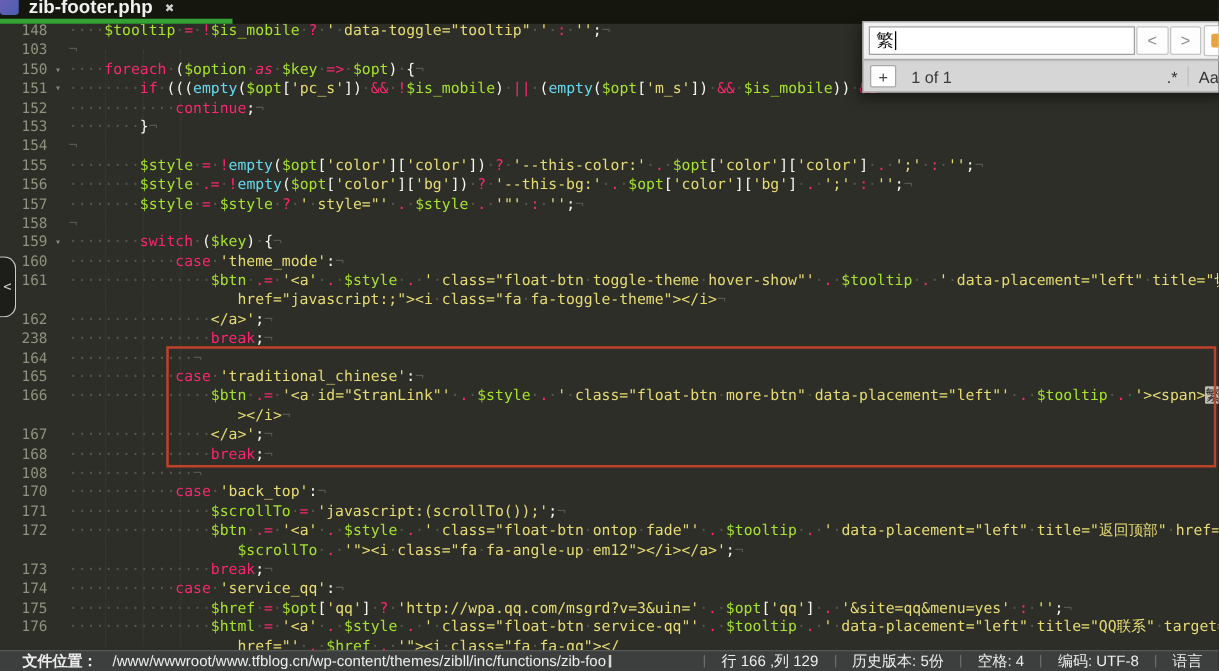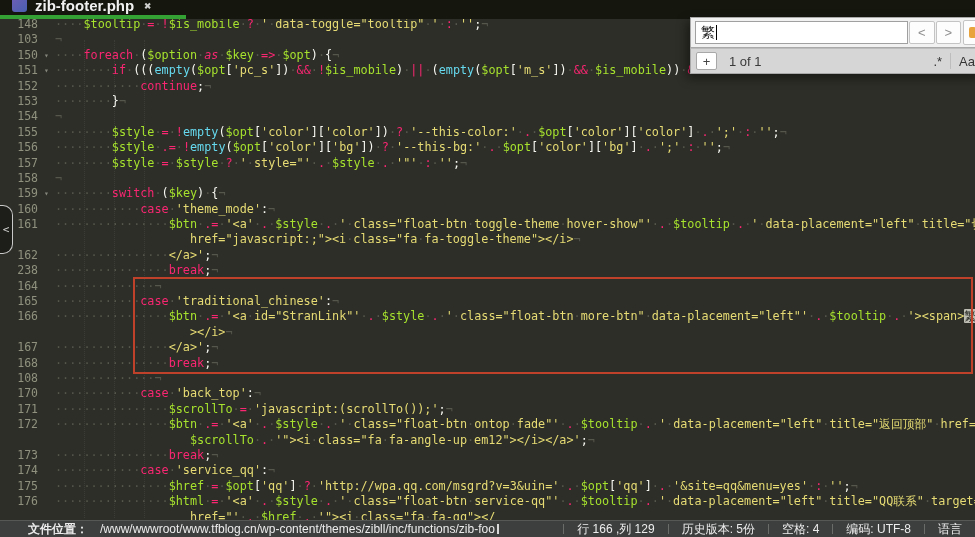--- a/index.html
+++ b/index.html
@@ -30,21 +30,21 @@
   .red-box{position:absolute;left:133px;top:277px;width:836px;height:93px;border:2px solid #c0412a;z-index:4;pointer-events:none;}
 
   
   .frag{position:absolute;left:748px;top:73px;width:110px;height:6px;overflow:hidden;z-index:1;font-size:11.8px;}
   .frag-inner{display:block;margin-top:-9px;white-space:pre;}
   .frag-inner .fa1{color:#e6db74;margin-right:18px;}
   .frag-inner .fa2{color:#f8f8f2;letter-spacing:6px;}
 
   
   .tabbar{position:absolute;top:0;left:0;right:0;height:19px;background:#15170f;z-index:6;}
-  .tab{position:absolute;left:0;top:0;width:186px;height:19px;display:flex;align-items:flex-start;padding-left:12px;box-sizing:border-box;cursor:default;}
+  .tab{position:absolute;left:0;top:0;width:186px;height:19px;display:flex;align-items:flex-start;padding-left:0;box-sizing:border-box;cursor:default;}
   .tab-underline{position:absolute;left:0;bottom:0;width:186px;height:4px;}
   .php-icon{width:15px;height:12px;margin-top:0;border-radius:0 0 3px 3px;background:linear-gradient(135deg,#6a5fb5,#4a5fb0);flex:none;}
   .tab-title{font-family:"Liberation Sans",sans-serif;font-size:15px;font-weight:bold;color:#f0f0f0;margin:-3px 0 0 8px;white-space:nowrap;}
   .tab-close{color:#cfcfcf;font-size:12px;font-weight:bold;margin:-1px 0 0 10px;cursor:pointer;}
 
   
   .find-panel{position:absolute;left:690px;top:17px;width:293px;z-index:7;font-family:"Liberation Sans",sans-serif;box-shadow:-3px 4px 10px rgba(0,0,0,0.45);}
   .fp-row1{height:31px;background:#f1f1f1;border:1px solid #a9a9a9;border-right:none;box-sizing:border-box;display:flex;align-items:center;padding:0 2px 0 4px;}
   .fp-input{width:216px;height:23px;background:#fff;border:1px solid #a0a0a0;box-sizing:border-box;display:flex;align-items:center;padding-left:5px;font-size:14px;color:#111;}
   .fp-caret{width:1px;height:15px;background:#000;margin-left:1px;}
@@ -56,21 +56,21 @@
   .fp-count{margin-left:12px;color:#3a3a3a;}
   .fp-spacer{flex:1;}
   .fp-flag{padding:0 8px;color:#333;cursor:pointer;border-left:1px solid #bdbdbd;height:16px;display:flex;align-items:center;}
   .fp-flag.first{border-left:none;}
 
   
   .handle{position:absolute;left:0;top:205px;width:12px;height:47px;background:#1d1e19;border:1px solid #c9c9c9;border-left:none;border-radius:0 10px 10px 0;z-index:7;display:flex;align-items:center;justify-content:center;color:#d5d5d5;font-size:11px;cursor:pointer;font-family:"DejaVu Sans Mono",monospace;}
 
   
   .statusbar{position:absolute;left:0;right:0;bottom:0;height:16px;background:#3d3f3e;border-top:1px solid #565856;box-sizing:content-box;display:flex;align-items:center;z-index:8;font-family:"Liberation Sans",sans-serif;font-size:12px;color:#ececec;white-space:nowrap;}
-  .sb-label{font-weight:bold;padding-left:28px;}
+  .sb-label{font-weight:bold;padding-left:18px;}
   .sb-path{margin-left:12px;}
   .sb-cursorbar{width:2px;height:10px;background:#d8d8d8;margin-left:2px;flex:none;}
   .sb-spacer{flex:1;}
   .sb-seg{padding:0 13px;flex:none;cursor:default;text-align:right;}
   .sb-seg.click{cursor:pointer;}
   .sb-div{width:1px;height:10px;background:#6a6c6a;flex:none;}
 </style>
 </head>
 <body>
 

